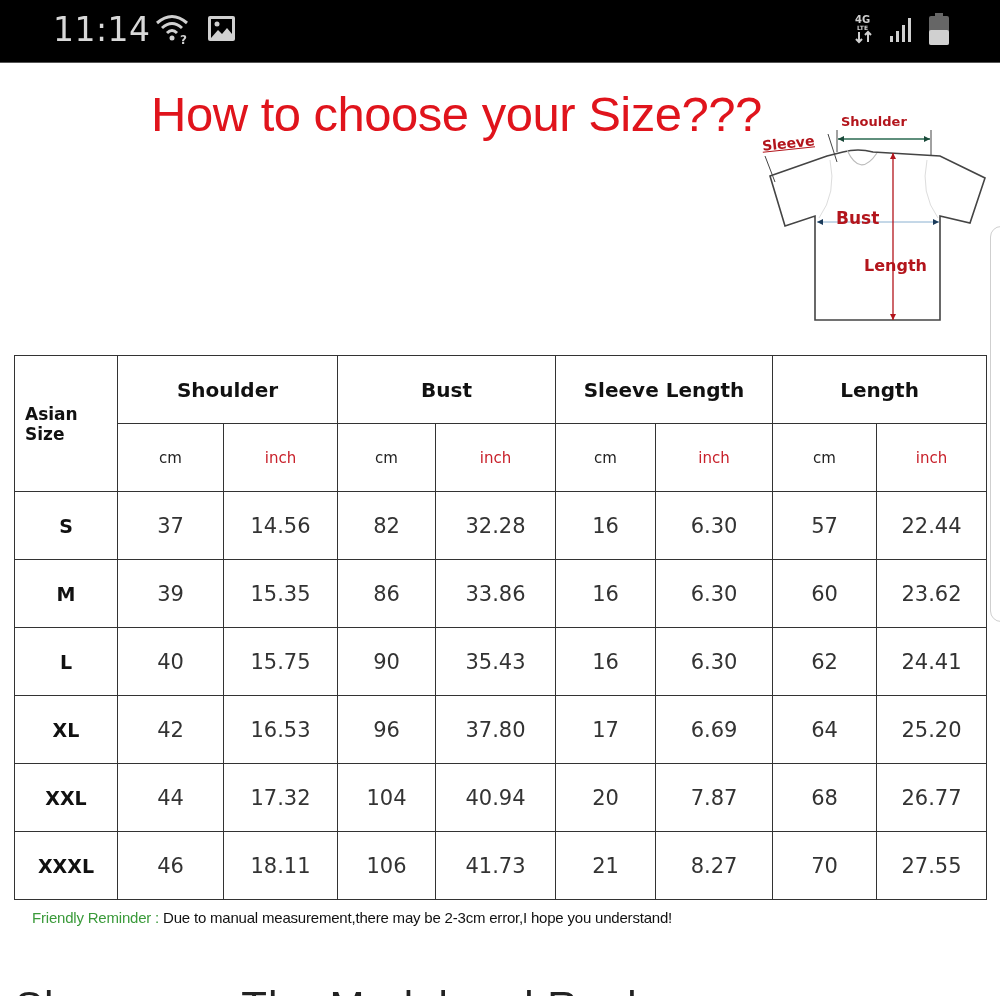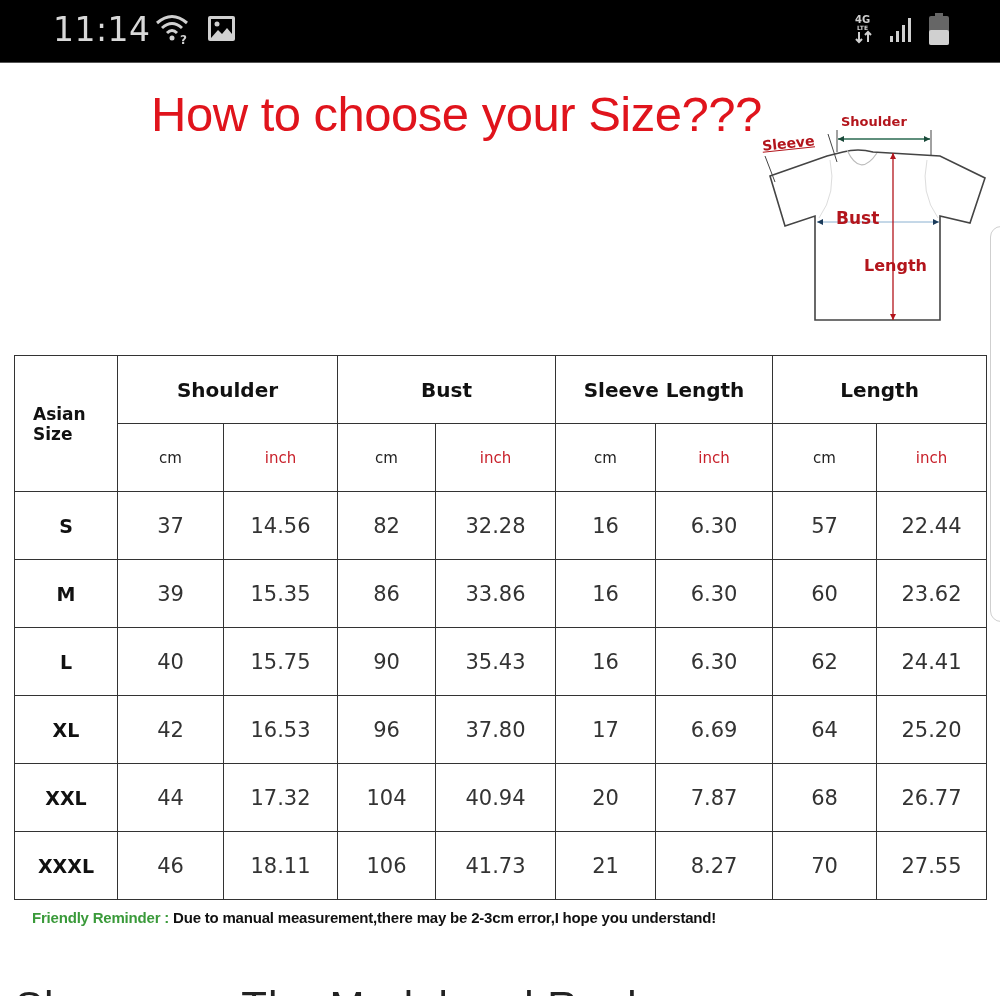--- a/index.html
+++ b/index.html
@@ -29,25 +29,25 @@
   .dl-sleeve { left: 7px; top: 27px; font-size: 14px; transform: rotate(-6deg); text-decoration: underline; }
   .dl-bust { left: 81px; top: 100px; font-size: 17px; }
   .dl-length { left: 109px; top: 148px; font-size: 16px; }
 
   
   .size-table { position: absolute; left: 14px; top: 355px; width: 972px; border-collapse: collapse; table-layout: fixed; }
   .size-table td { border: 1.5px solid #333; text-align: center; vertical-align: middle; font-size: 21px; color: #333; font-family: "DejaVu Sans", sans-serif; }
   .size-table .grp { height: 68px; font-weight: bold; font-size: 20px; color: #111; }
   .size-table .unit { height: 68px; font-weight: normal; font-size: 15px; color: #222; }
   .size-table .unit.inch { color: #c8202a; }
-  .size-table .asian { font-weight: bold; font-size: 17px; color: #111; text-align: left; padding-left: 18px; }
+  .size-table .asian { font-weight: bold; font-size: 17px; color: #111; text-align: left; padding-left: 10px; }
   .size-table .row td { height: 68px; }
   .size-table .sz { font-weight: bold; font-size: 19px; color: #111; }
 
-  .reminder { position: absolute; left: 32px; top: 909px; font-size: 15px; font-weight: bold; color: #111; letter-spacing: -0.2px; }
+  .reminder { position: absolute; left: 32px; top: 909px; font-size: 15px; font-weight: normal; color: #111; letter-spacing: -0.2px; }
   .reminder .rl { color: #3a9a3a; }
 
   .clipped { position: absolute; left: 15px; top: 983px; font-size: 42px; color: #222; white-space: nowrap; letter-spacing: 1px; }
 
   
   .side-handle { position: absolute; left: 990px; top: 226px; width: 22px; height: 396px; border: 1.5px solid #cfcfcf; border-radius: 12px; background: #fff; }
 </style>
 </head>
 <body>
 

